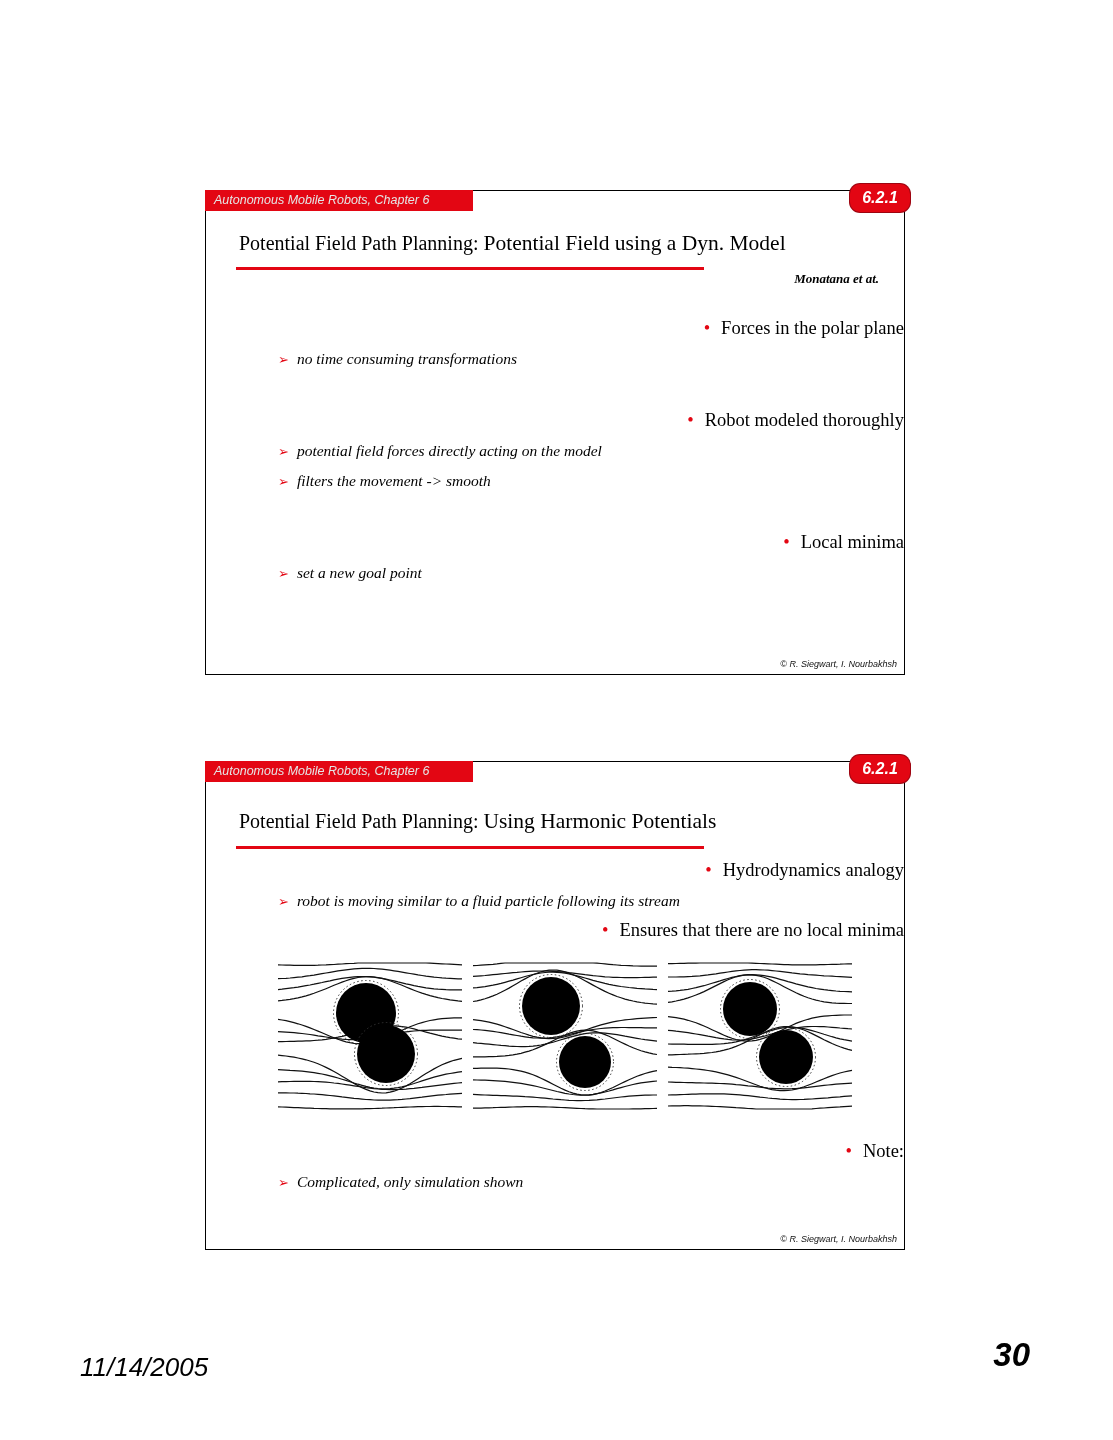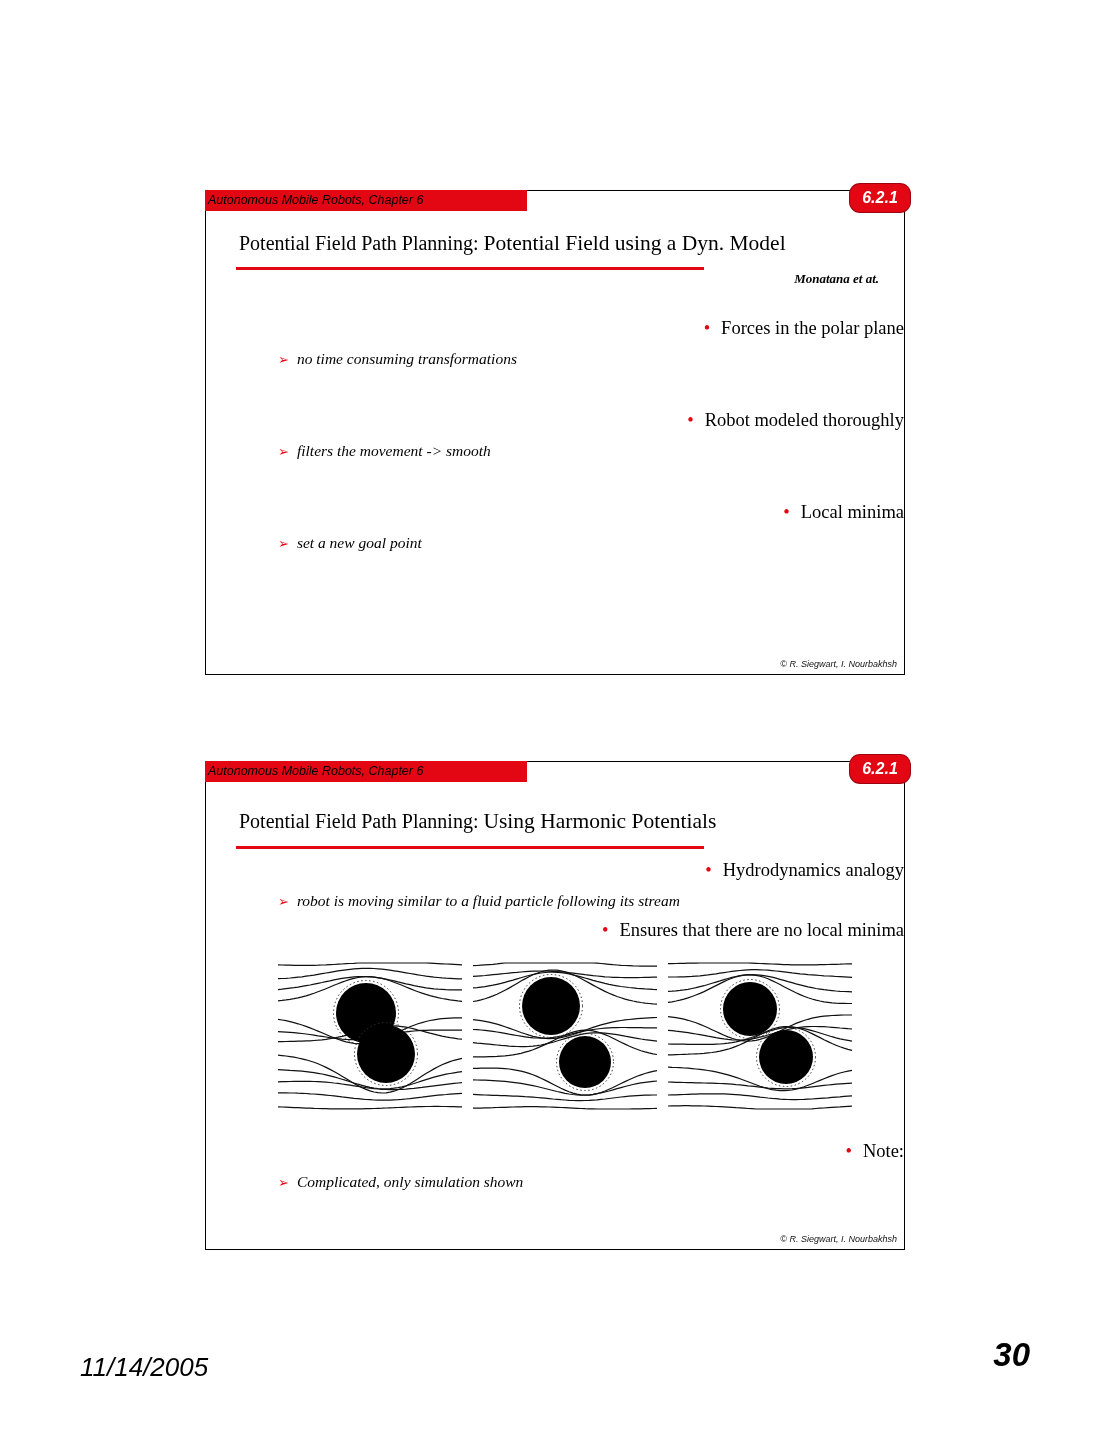--- a/index.html
+++ b/index.html
@@ -3,23 +3,23 @@
 <meta charset="utf-8">
 <style>
   html,body{margin:0;padding:0;background:#ffffff;}
   .page{position:relative;width:1113px;height:1440px;background:#fff;overflow:hidden;
         font-family:"Liberation Serif", serif;color:#000;}
 
   .slide{position:absolute;left:205px;width:700px;background:#fff;border:1.5px solid #000;box-sizing:border-box;}
   #slide1{top:190px;height:485px;}
   #slide2{top:761px;height:489px;}
 
-  .header-bar{position:absolute;top:-1px;left:-1px;height:21px;width:322px;background:#e30613;
-              color:#000000;font-family:"Liberation Sans",sans-serif;font-style:italic;font-size:12.5px;
-              line-height:21px;padding-left:3px;box-sizing:border-box;white-space:nowrap;}
+  .header-bar{position:absolute;top:-1px;left:-1px;height:21px;width:268px;background:#e30613;
+              color:#e5e5e5;font-family:"Liberation Sans",sans-serif;font-style:italic;font-size:12.5px;
+              line-height:21px;padding-left:9px;box-sizing:border-box;white-space:nowrap;}
   .section-box{position:absolute;top:-7px;right:-6px;width:60px;height:28px;background:#e30613;
                color:#fff;font-family:"Liberation Sans",sans-serif;font-style:italic;font-weight:bold;
                font-size:16px;text-align:center;line-height:28px;border-radius:10px;box-shadow:0 0 0 1px #9e0410;}
 
   .slide-title{position:absolute;left:33px;top:40px;font-size:20px;white-space:nowrap;}
   #slide2 .slide-title{top:47px;}
   .t-prefix{font-weight:normal;}
   .t-bold{font-weight:normal;font-size:21.5px;}
   .title-rule{position:absolute;left:30px;top:76px;width:468px;height:2.5px;background:#e30613;}
   #slide2 .title-rule{top:84px;}
@@ -68,20 +68,23 @@
 
     <div class="content">
       <div class="b1">
         <span class="dot">•</span><span>Forces in the polar plane</span>
       </div>
       <div class="b2">
         <span class="arr">➢</span><span>no time consuming transformations</span>
       </div>
       <div class="b1 gap">
         <span class="dot">•</span><span>Robot modeled thoroughly</span>
+      </div>
+      <div class="b2">
+        <span class="arr">➢</span><span>potential field forces directly acting on the model</span>
       </div>
       <div class="b2">
         <span class="arr">➢</span><span>filters the movement -&gt; smooth</span>
       </div>
       <div class="b1 gap">
         <span class="dot">•</span><span>Local minima</span>
       </div>
       <div class="b2">
         <span class="arr">➢</span><span>set a new goal point</span>
       </div>

